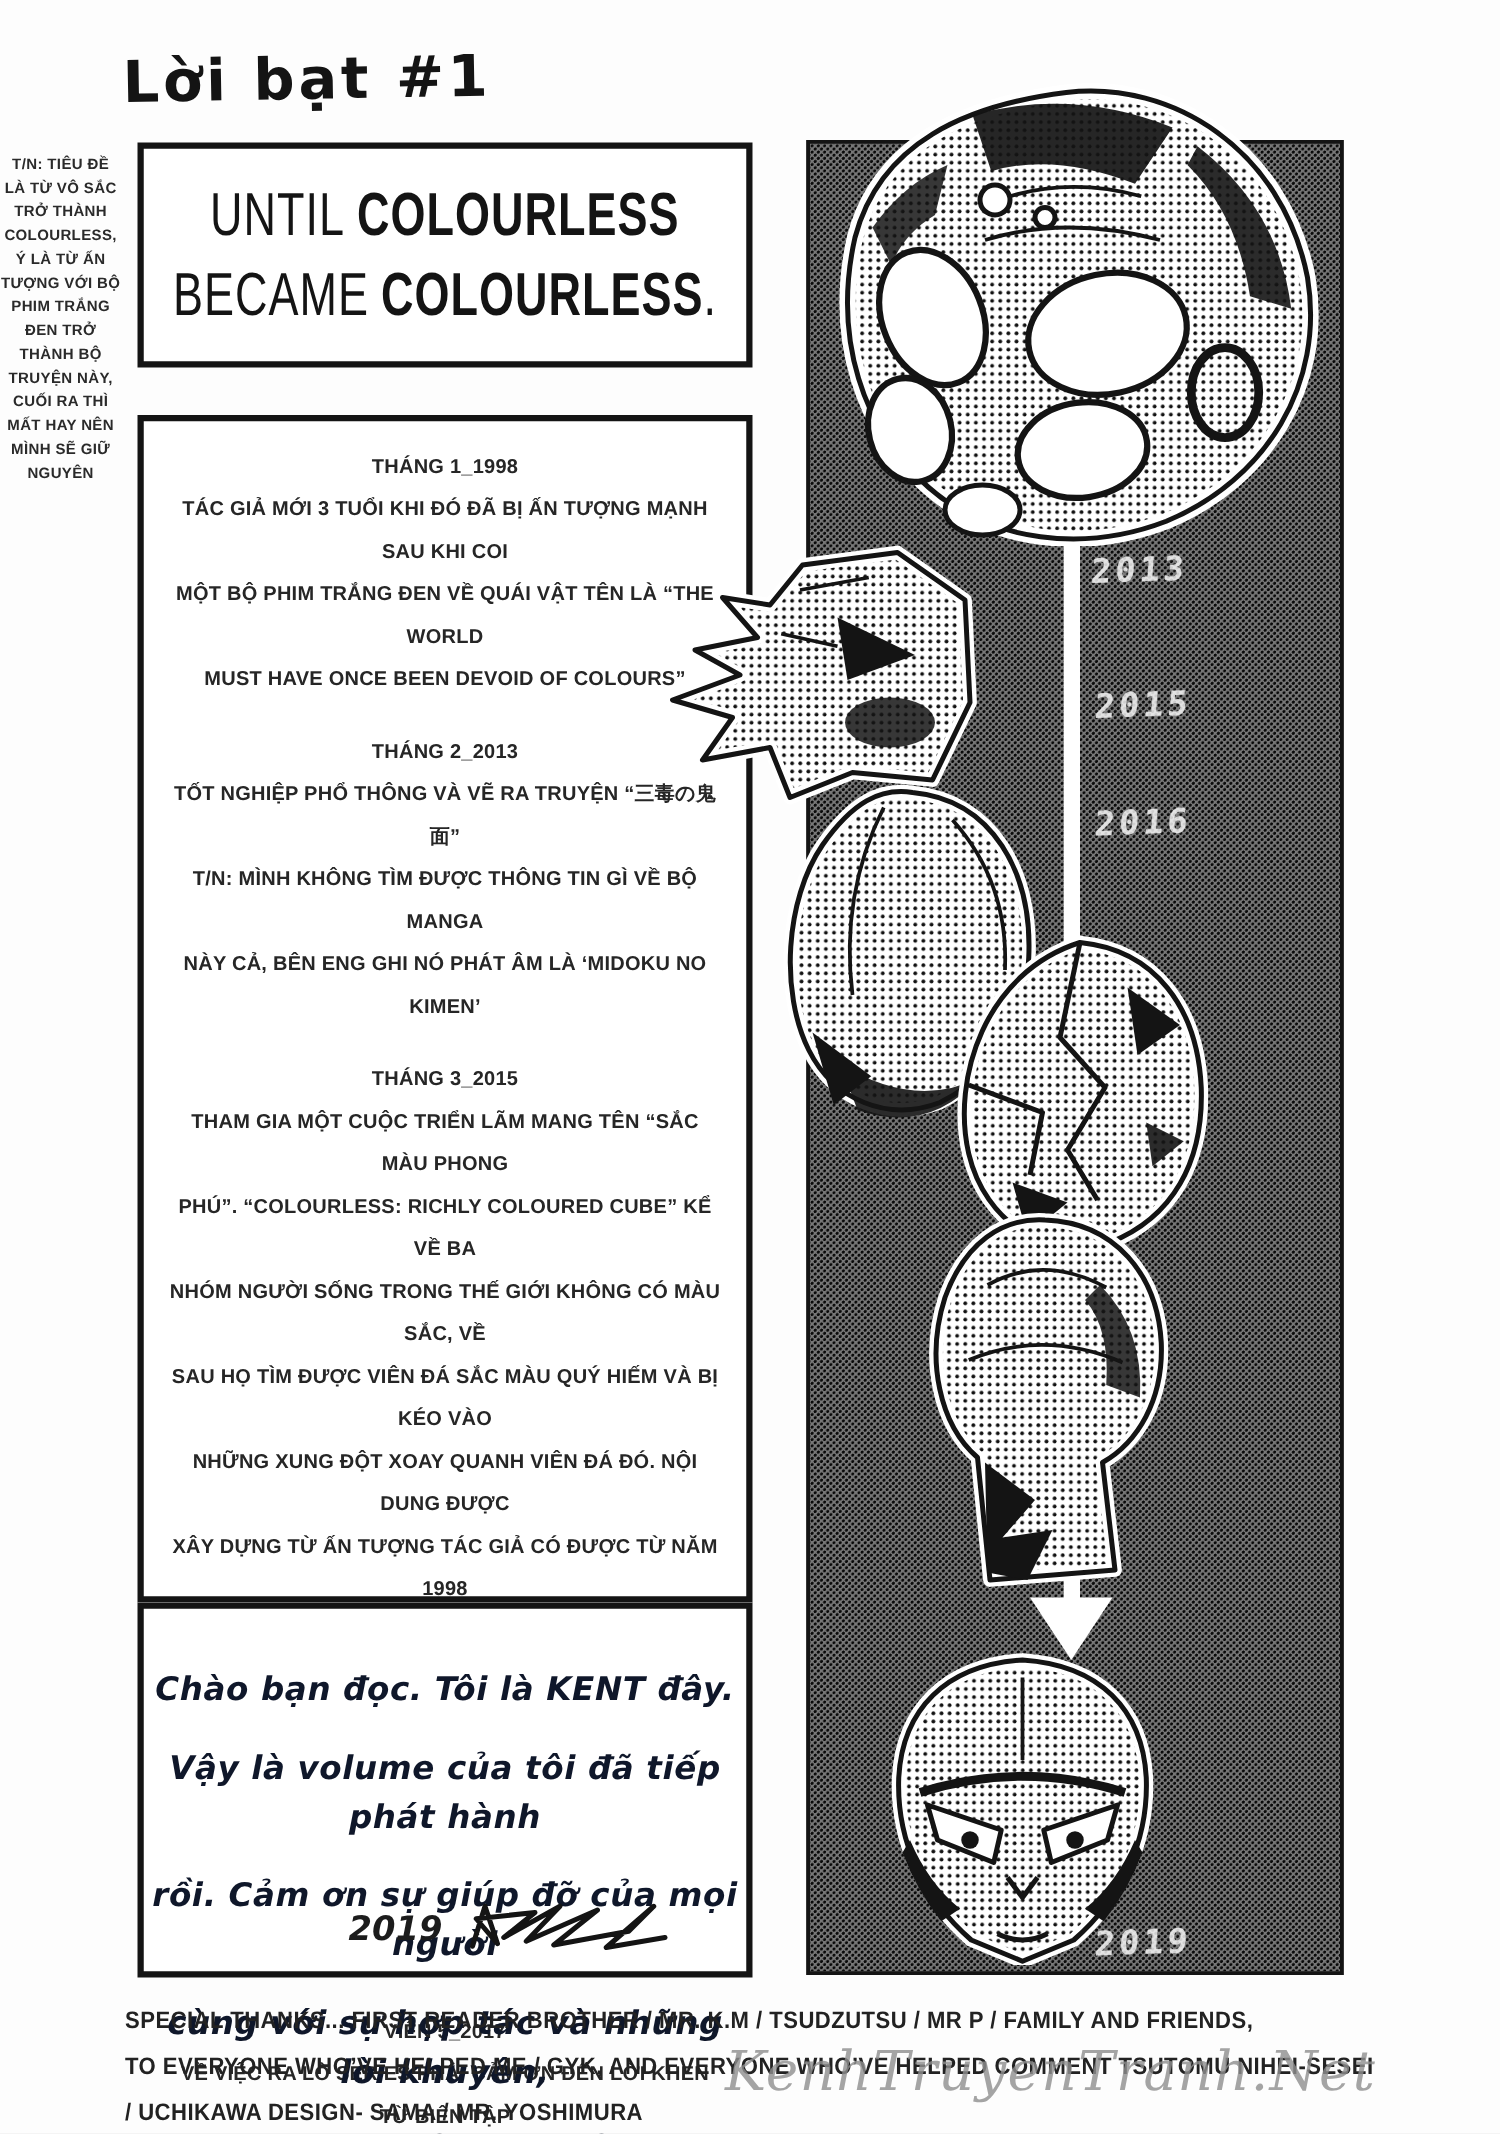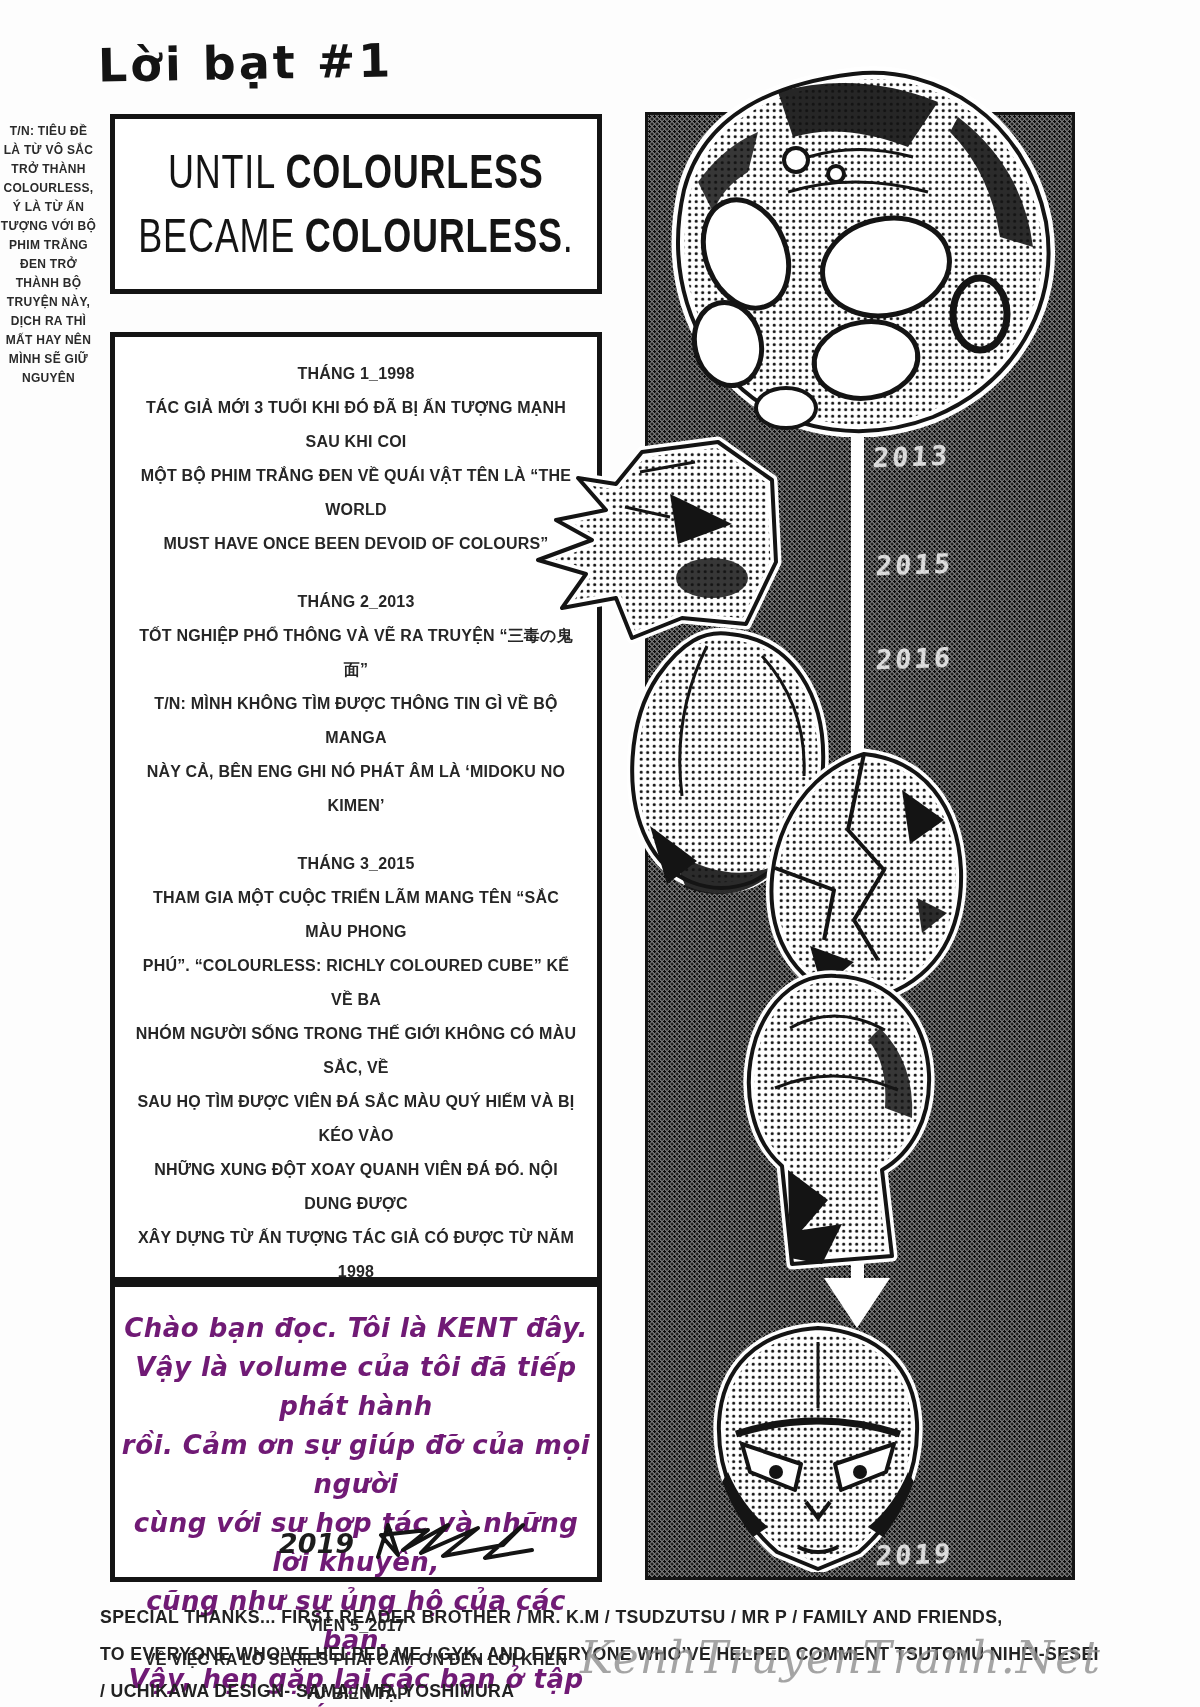--- a/index.html
+++ b/index.html
@@ -28,21 +28,21 @@
   .t-line .lt{font-weight:400;letter-spacing:1px;}
   .t-line .b{font-weight:800;letter-spacing:1px;margin-left:12px;}
   .t-line .dot{font-weight:400;}
   #timeline-box{top:332px;height:950px;padding:20px 18px;text-align:center;}
   .tl-entry{margin-bottom:24px;font-size:16px;line-height:34px;letter-spacing:.2px;color:#262626;font-weight:bold;}
   .tl-heading{}
   .tl-body{white-space:pre-line;}
   #message-box{top:1282px;height:300px;padding-top:22px;text-align:center;}
   .msg-line{
     font-family:"DejaVu Sans",sans-serif;font-style:italic;font-weight:bold;
-    font-size:26px;line-height:39px;color:#701a75;letter-spacing:.5px;
+    font-size:26px;line-height:39px;color:#0f172a;letter-spacing:.5px;margin-top:24px;
   }
   #sig-row{position:absolute;right:55px;bottom:10px;display:flex;align-items:center;gap:18px;}
   #sig-year{font-family:"DejaVu Sans",sans-serif;font-style:italic;font-weight:bold;font-size:27px;}
   
   #right-panel{
     position:absolute;left:645px;top:112px;width:430px;height:1468px;
     border:3px solid #141414;box-sizing:border-box;overflow:hidden;z-index:1;
     background-color:#787878;
     background-image:
       radial-gradient(circle at 1.6px 1.6px, #0a0a0a 1.15px, transparent 1.35px),
@@ -101,21 +101,21 @@
   <div id="side-note">T/N: TIÊU ĐỀ
 LÀ TỪ VÔ SẮC
 TRỞ THÀNH
 COLOURLESS,
 Ý LÀ TỪ ẤN
 TƯỢNG VỚI BỘ
 PHIM TRẮNG
 ĐEN TRỞ
 THÀNH BỘ
 TRUYỆN NÀY,
-DỊCH RA THÌ
+CUỐI RA THÌ
 MẤT HAY NÊN
 MÌNH SẼ GIỮ
 NGUYÊN</div>
 
   <div class="panel-box" id="title-box">
     <div class="t-line">
       <span class="lt">UNTIL</span><span class="b">COLOURLESS</span>
     </div>
     <div class="t-line">
       <span class="lt">BECAME</span><span class="b">COLOURLESS</span><span class="dot">.</span>

